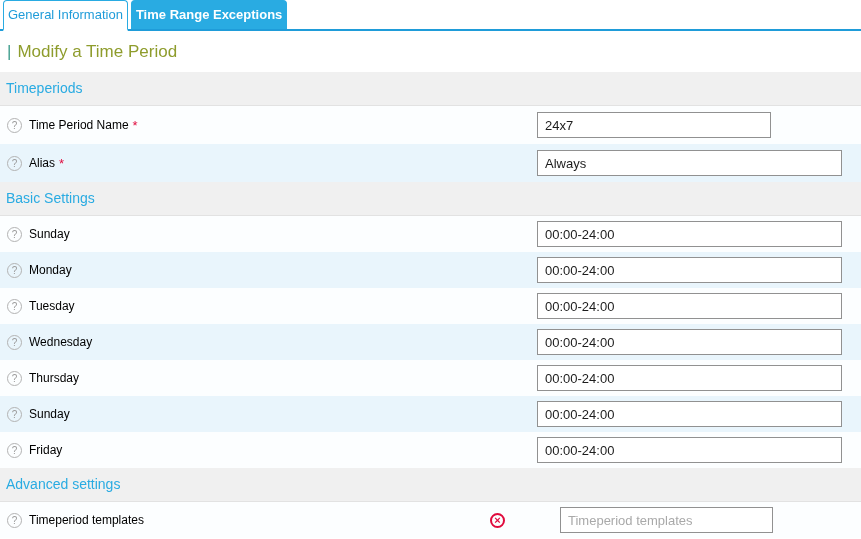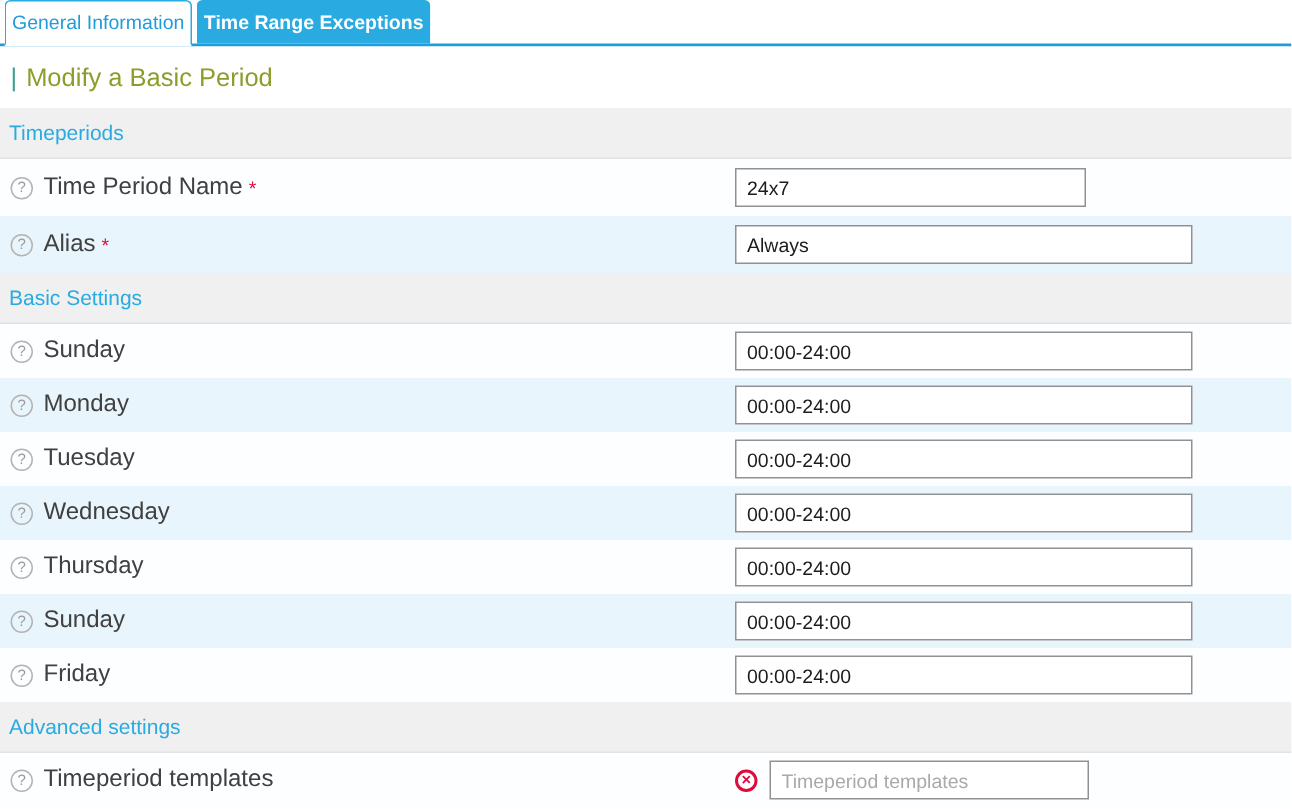--- a/index.html
+++ b/index.html
@@ -24,51 +24,51 @@
 
   
   .section-head { height:34px; line-height:33px; background:#f0f0f0; color:#29abe2;
     font-size:14px; padding-left:6px; border-bottom:1px solid #e2e2e2; }
 
   
   .form-row { display:flex; align-items:center; height:36px; background:#fcfeff; }
   .form-row.tall { height:38px; }
   .form-row.alt { background:#e9f5fc; }
   .label-cell { flex:0 0 490px; display:flex; align-items:center; padding-left:7px; }
-  .label-text { margin-left:7px; color:#404040; font-size:16px; }
+  .label-text { margin-left:7px; color:#000000; font-size:12px; }
   .req { color:#e00b3d; margin-left:4px; font-size:13px; }
   .input-cell { display:flex; align-items:center; }
 
   .help-icon { width:15px; height:15px; border:1px solid #b3b3b3; border-radius:50%;
     color:#9b9b9b; font-size:10px; line-height:13px; text-align:center; flex:0 0 15px;
     cursor:pointer; background:transparent; }
 
   input.text { height:26px; border:1px solid #919191; background:#ffffff;
     padding:0 7px; font-size:13px; color:#1c1c1c;
-    font-family:"Liberation Sans","DejaVu Sans",sans-serif; }
+    font-family:"Liberation Sans","DejaVu Sans",sans-serif;margin-left:47px; }
   input.text::placeholder { color:#a9a9a9; }
   .w-short { width:234px; }
   .w-long  { width:305px; }
   .w-med   { width:213px; border-color:#b0b0b0; }
 
   .delete-icon { width:15px; height:15px; border:2px solid #e00b3d; border-radius:50%;
     color:#e00b3d; font-size:11px; font-weight:bold; line-height:11px; text-align:center;
     margin-right:8px; cursor:pointer; flex:0 0 15px; }
 </style>
 </head>
 <body>
 
 <div class="tabbar">
   <div class="tab active">General Information</div>
   <div class="tab inactive">Time Range Exceptions</div>
 </div>
 
 <div class="titlebar">
   <span class="pipe">|</span>
-  <span>Modify a Basic Period</span>
+  <span>Modify a Time Period</span>
 </div>
 
 <div class="section-head">Timeperiods</div>
 
 <div class="form-row tall">
   <div class="label-cell">
     <span class="help-icon">?</span>
     <span class="label-text">Time Period Name</span>
     <span class="req">*</span>
   </div>

